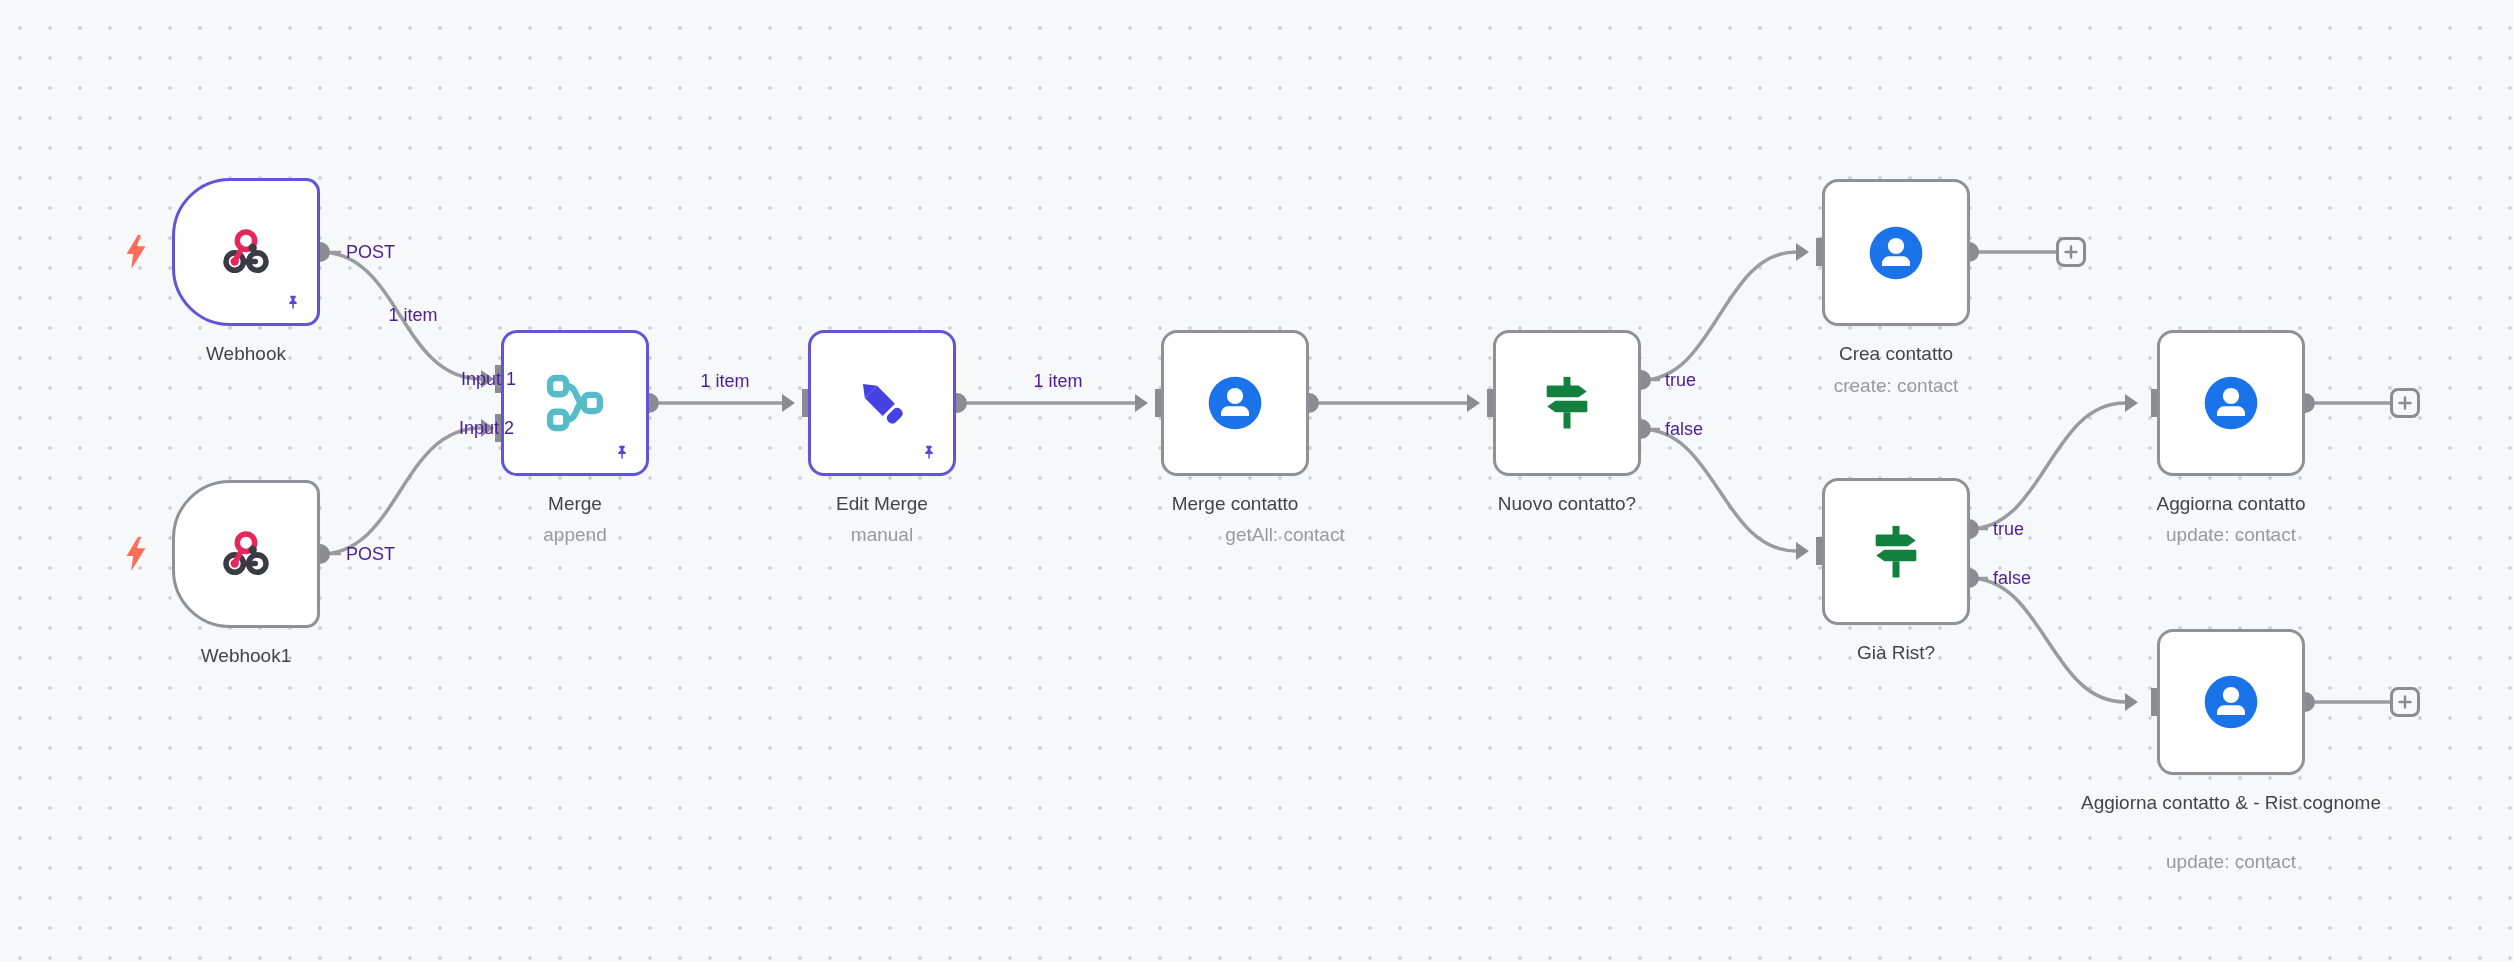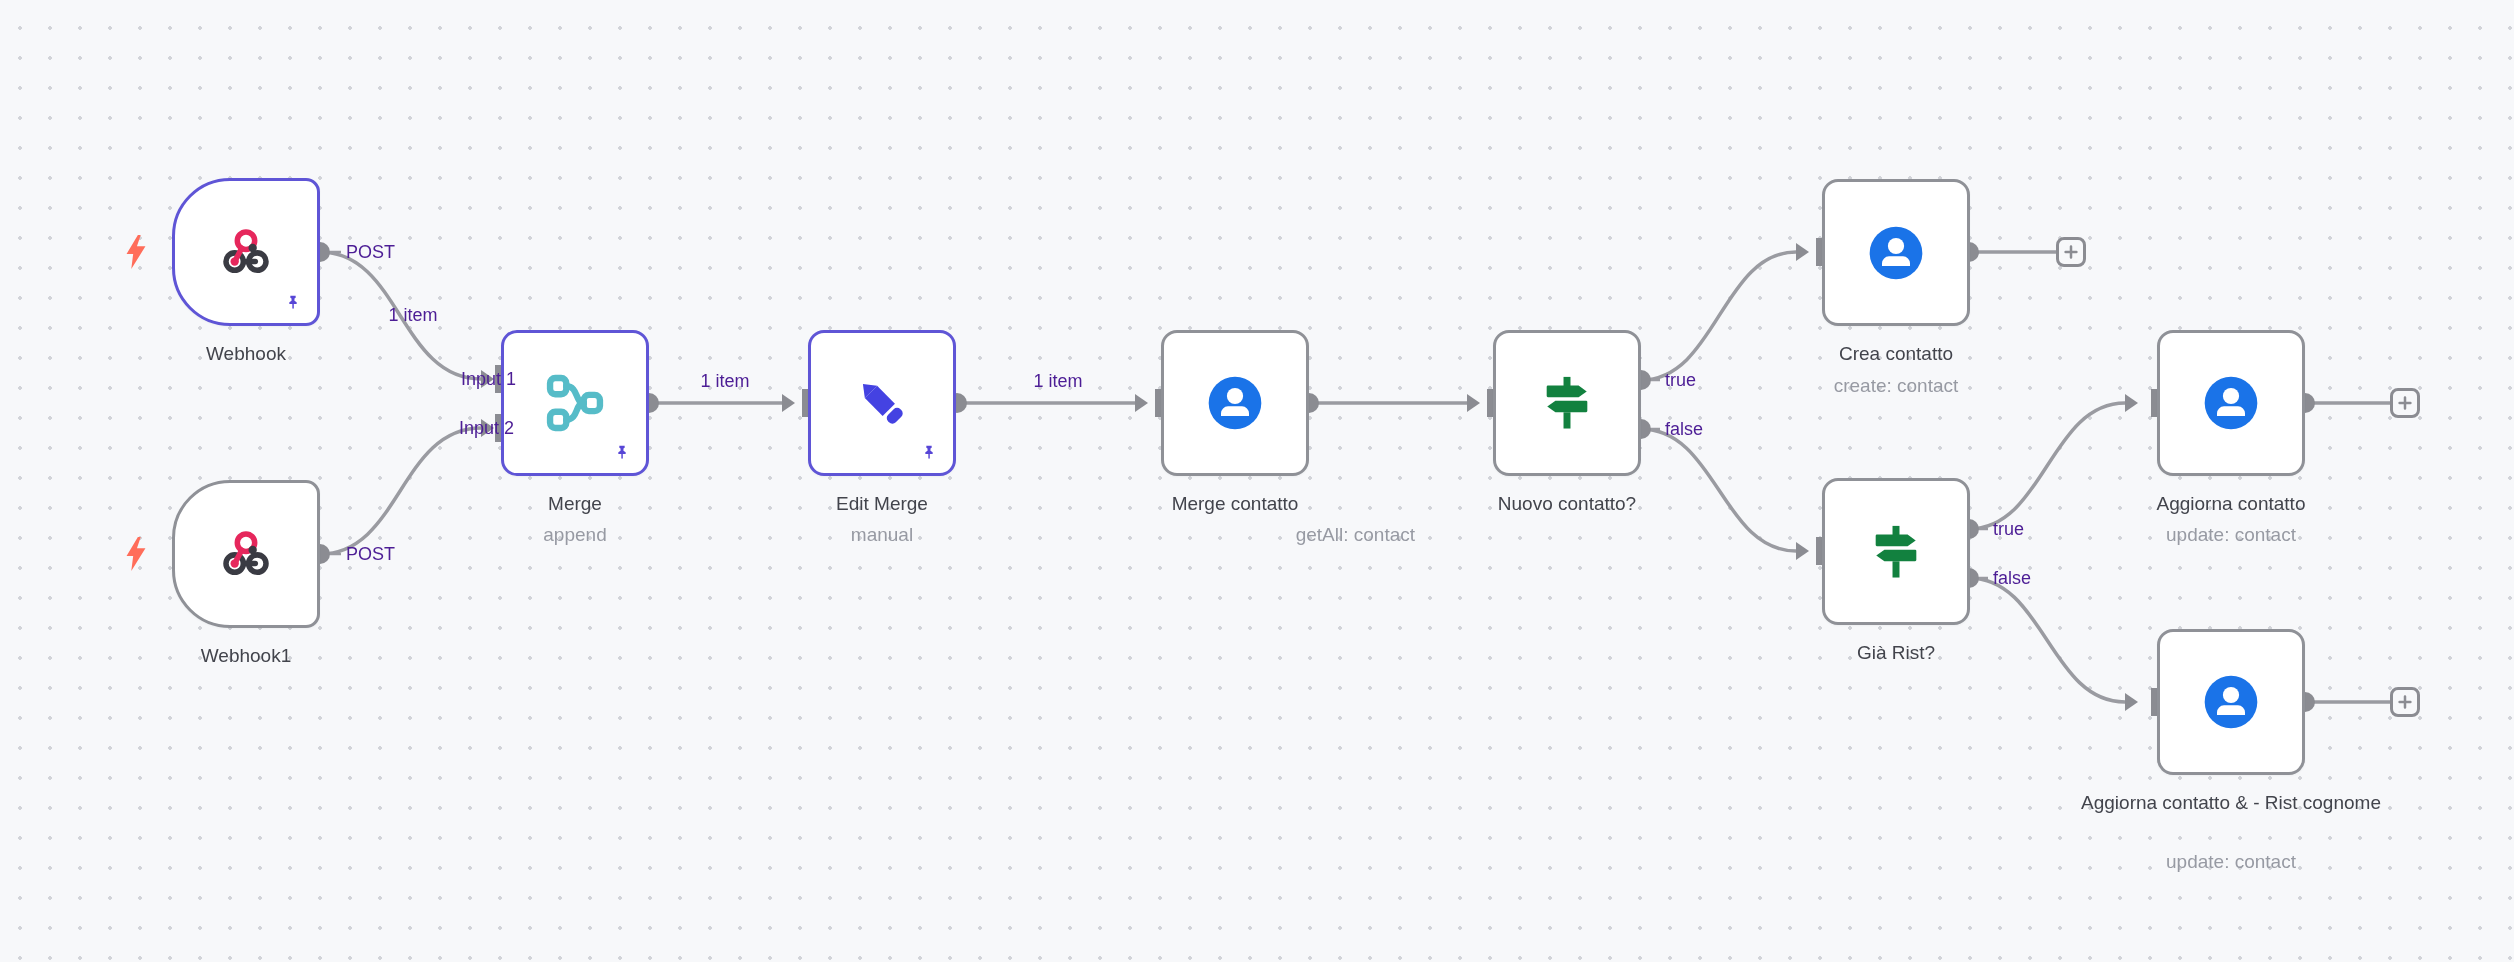--- a/index.html
+++ b/index.html
@@ -184,21 +184,21 @@
 <div class="node-sub" style="left:702px;top:524px;width:360px;">manual</div>
 
 <div class="node sq146" style="left:1161px;top:330px;">
   <svg class="icon" width="56" height="56" viewBox="0 0 100 100">
     <circle cx="50" cy="50" r="47" fill="#1a73e8"></circle>
     <circle cx="50" cy="37.5" r="14.5" fill="#ffffff"></circle>
     <path d="M25 73 v-4.5 a12.5 12.5 0 0 1 12.5 -12.5 h25 a12.5 12.5 0 0 1 12.5 12.5 V73 z" fill="#ffffff"></path>
   </svg>
 </div>
 <div class="node-title" style="left:1055px;top:490px;width:360px;">Merge contatto</div>
-<div class="node-sub" style="left:1055px;top:524px;width:360px;text-align:right;">getAll: contact</div>
+<div class="node-sub" style="left:1105px;top:524px;width:360px;">getAll: contact</div>
 
 <div class="node sq146" style="left:1493px;top:330px;">
   <svg class="icon" width="58" height="58" viewBox="0 0 100 100">
     <g fill="#12813f">
       <rect x="44" y="5" width="12" height="16"></rect>
       <path d="M17 20 h53 l14 10 -14 10 H17 a2 2 0 0 1 -2 -2 V22 a2 2 0 0 1 2 -2 z"></path>
       <path d="M83 46 a2 2 0 0 1 2 2 v16 a2 2 0 0 1 -2 2 H30 L16 56 30 46 z"></path>
       <rect x="44" y="66" width="12" height="28"></rect>
     </g>
   </svg>

